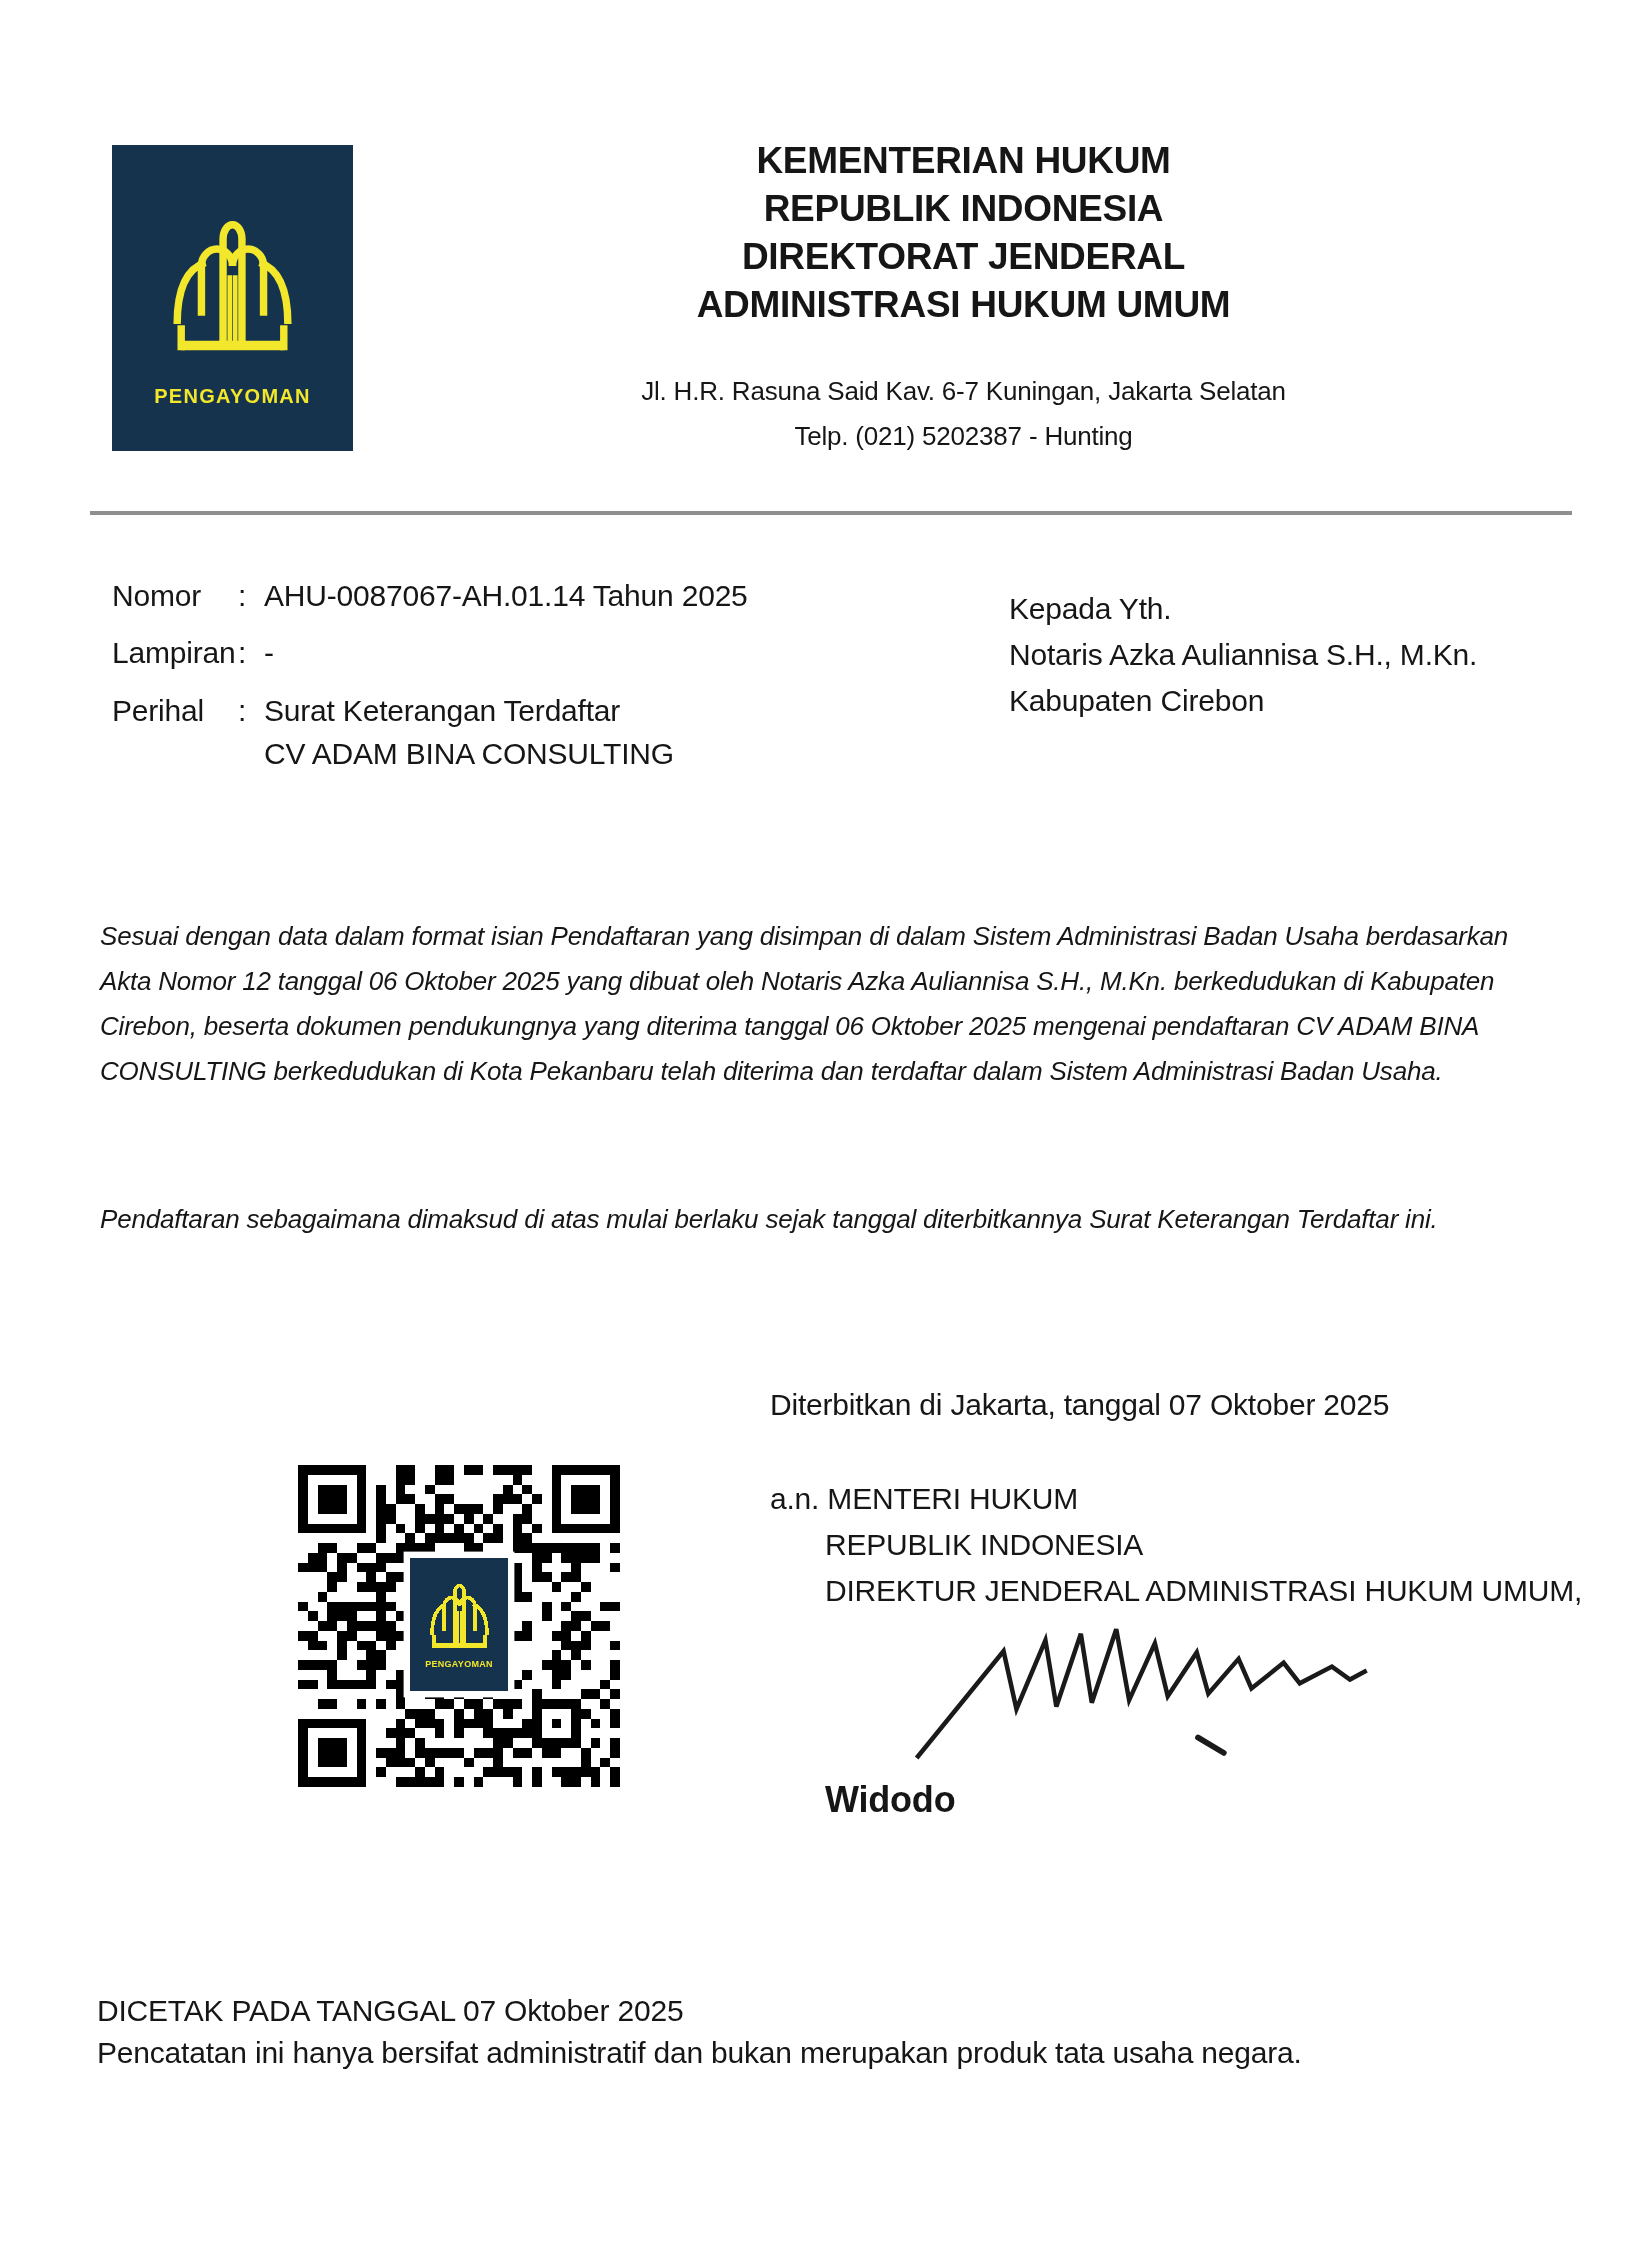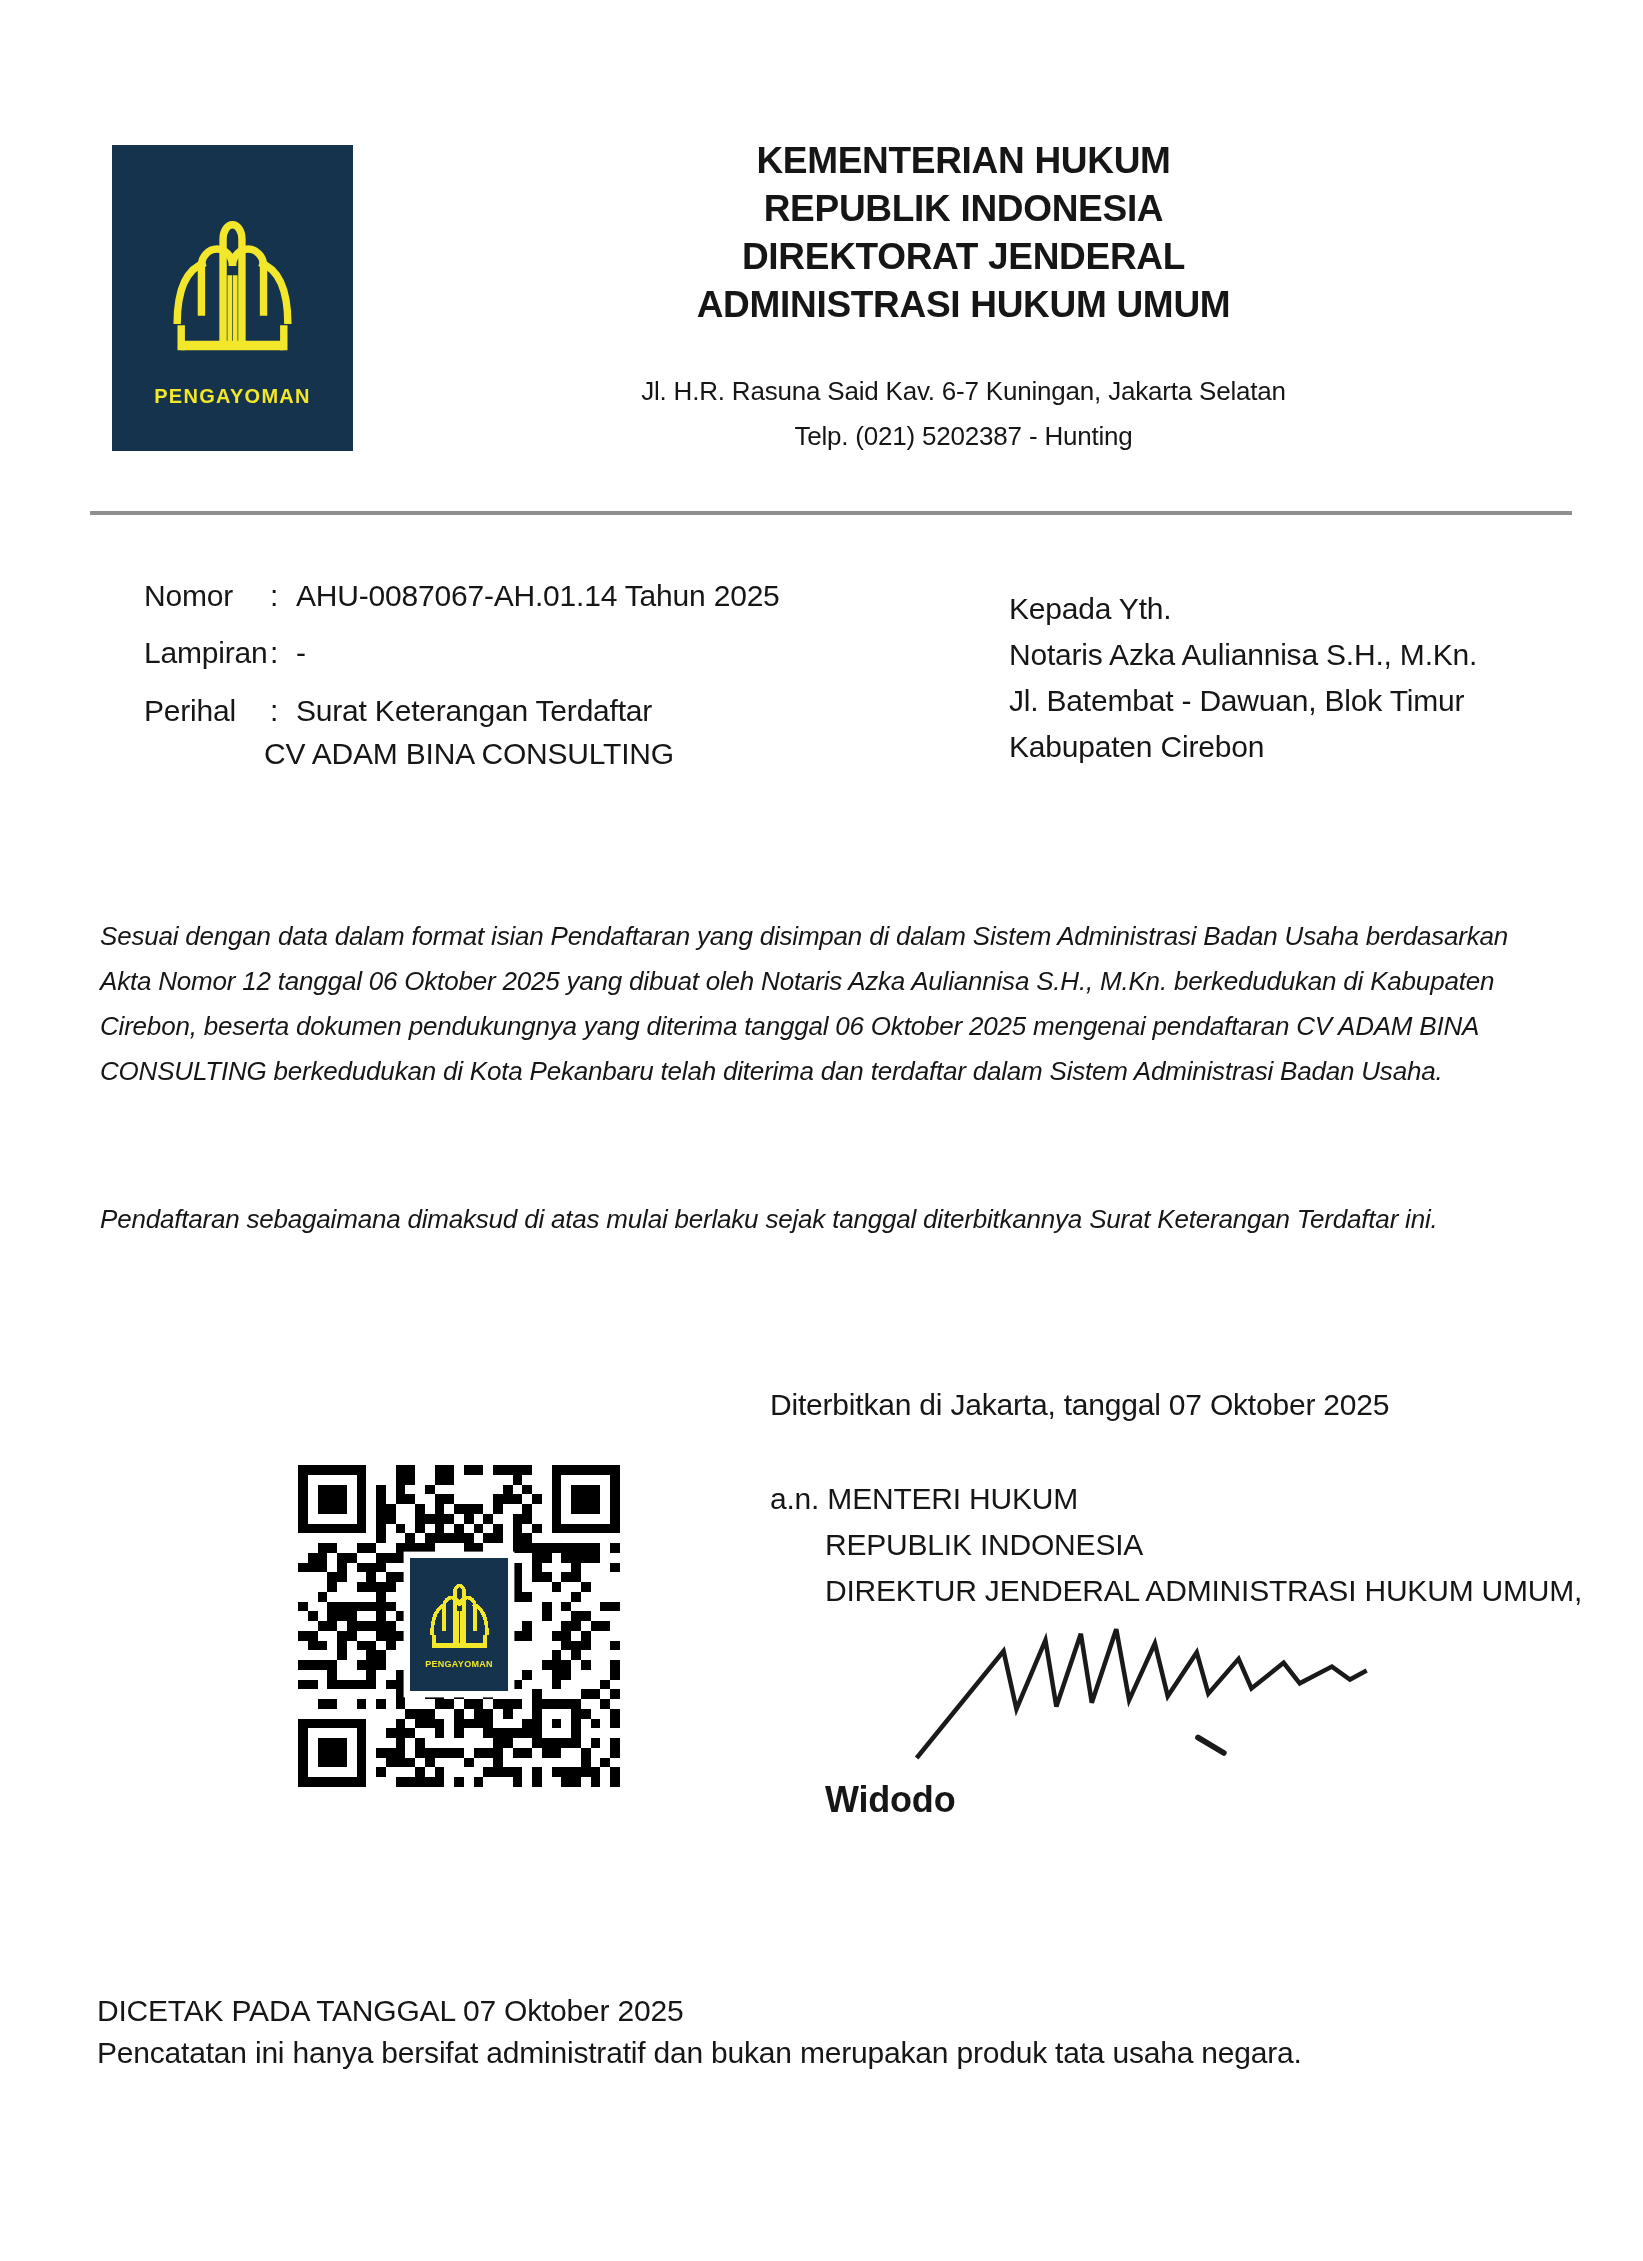--- a/index.html
+++ b/index.html
@@ -27,21 +27,21 @@
     left:361px;top:137px;width:1205px;
     text-align:center;font-size:37px;font-weight:bold;line-height:48px;letter-spacing:-0.3px;
   }
   .addr{
     left:361px;top:369px;width:1205px;
     text-align:center;font-size:26px;line-height:45px;letter-spacing:-0.2px;
   }
   .divider{left:90px;top:511px;width:1482px;height:3.9px;background:#8f8f8f;}
   
   .meta-row{left:112px;display:flex;}
-  .meta-label{display:inline-block;width:126px;margin-left:32px;}
+  .meta-label{display:inline-block;width:126px;}
   .meta-sep{display:inline-block;width:26px;}
   
   .para{font-size:26px;line-height:45px;letter-spacing:-0.2px;width:1460px;white-space:normal;font-style:italic;}
   
   .qr-box{left:298px;top:1460px;width:322px;height:332px;}
   .qr-box svg{width:100%;height:100%;shape-rendering:crispEdges;}
   .qr-logo{
     position:absolute;left:112px;top:98px;width:98px;height:133px;
     background:#16334d;box-shadow:0 0 0 6.4px #ffffff;
   }
@@ -107,21 +107,20 @@
   <div class="abs t meta-row" style="top:688px;">
     <span class="meta-label">Perihal</span>
     <span class="meta-sep">:</span>
     <span>Surat Keterangan Terdaftar</span>
   </div>
   <div class="abs t" style="left:264px;top:731px;">CV ADAM BINA CONSULTING</div>
 
   <div class="abs t" style="left:1009px;top:586px;line-height:46px;">
     <div>Kepada Yth.</div>
     <div>Notaris Azka Auliannisa S.H., M.Kn.</div>
-    <div>Jl. Batembat - Dawuan, Blok Timur</div>
     <div>Kabupaten Cirebon</div>
   </div>
 
   <div class="abs para" style="left:100px;top:914px;">Sesuai dengan data dalam format isian Pendaftaran yang disimpan di dalam Sistem Administrasi Badan Usaha berdasarkan Akta Nomor 12 tanggal 06 Oktober 2025 yang dibuat oleh Notaris Azka Auliannisa S.H., M.Kn. berkedudukan di Kabupaten Cirebon, beserta dokumen pendukungnya yang diterima tanggal 06 Oktober 2025 mengenai pendaftaran CV ADAM BINA CONSULTING berkedudukan di Kota Pekanbaru telah diterima dan terdaftar dalam Sistem Administrasi Badan Usaha.</div>
   <div class="abs para" style="left:100px;top:1197px;">Pendaftaran sebagaimana dimaksud di atas mulai berlaku sejak tanggal diterbitkannya Surat Keterangan Terdaftar ini.</div>
 
   <div class="abs t" style="left:770px;top:1382px;">Diterbitkan di Jakarta, tanggal 07 Oktober 2025</div>
   <div class="abs t" style="left:770px;top:1476px;">a.n. MENTERI HUKUM</div>
   <div class="abs t" style="left:825px;top:1522px;">REPUBLIK INDONESIA</div>
   <div class="abs t" style="left:825px;top:1568px;">DIREKTUR JENDERAL ADMINISTRASI HUKUM UMUM,</div>

